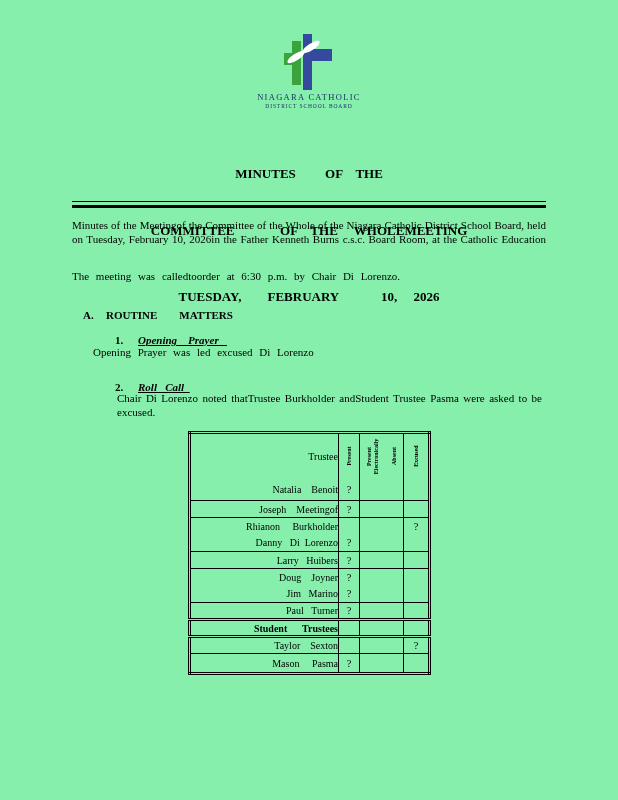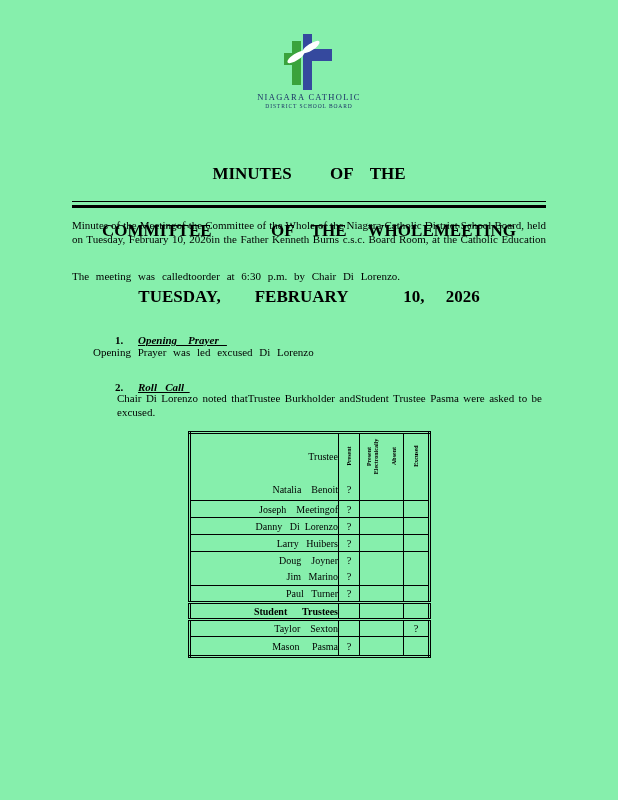--- a/index.html
+++ b/index.html
@@ -7,21 +7,21 @@
         font-family:"Liberation Serif", serif;color:#000;}
 
   
   .logo-block{position:absolute;top:33px;left:0;right:0;text-align:center;}
   .logo-svg{display:block;margin:0 auto;}
   .logo-line1{font-size:8.5px;letter-spacing:1.3px;color:#1d3468;margin-top:1px;}
   .logo-line2{font-size:5.5px;letter-spacing:0.9px;color:#1d3468;margin-top:1px;}
 
   
   .title-block{position:absolute;top:126px;left:0;right:0;text-align:center;
-               font-weight:bold;font-size:17px;line-height:19px;white-space:pre;}
+               font-weight:bold;font-size:13px;line-height:19px;white-space:pre;}
   .title-date{margin-top:9px;}
 
   
   .rule{position:absolute;top:201px;left:72px;width:474px;height:3px;
         border-top:1.5px solid #000;border-bottom:3px solid #000;}
 
   
   .bodytext{font-size:11px;line-height:13.5px;}
   .para1{position:absolute;top:219px;left:72px;width:474px;}
   .just{text-align:justify;text-align-last:justify;}
@@ -84,20 +84,23 @@
   </div>
 
   <div class="rule"></div>
 
   <div class="para1 bodytext">
     <div class="just">Minutes of the Meetingof the Committee of the Whole of the Niagara Catholic District School Board, held</div>
     <div class="just">on Tuesday, February 10, 2026in the Father Kenneth Burns c.s.c. Board Room, at the Catholic Education</div>
   </div>
   <div class="para2 bodytext wsp">The meeting was calledtoorder at 6:30 p.m. by Chair Di Lorenzo.</div>
 
+  <div class="secA">
+    <span class="alabel">A.</span><span>ROUTINE        MATTERS</span>
+  </div>
 
   <div class="item-head i1">
     <span class="inum">1.</span><span class="item-title">Opening    Prayer   </span>
   </div>
   <div class="item1-body bodytext wsp">Opening Prayer was led excused Di Lorenzo</div>
 
   <div class="item-head i2">
     <span class="inum">2.</span><span class="item-title">Roll   Call  </span>
   </div>
   <div class="item2-body bodytext">
@@ -141,20 +144,26 @@
           <td class="td-present">?</td>
           <td class="td-middle"></td>
           <td class="td-excused"></td>
         </tr>
         <tr>
           <td class="td-name">Joseph    Meetingof</td>
           <td class="td-present">?</td>
           <td class="td-middle"></td>
           <td class="td-excused"></td>
         </tr>
+        <tr class="no-bottom">
+          <td class="td-name">Rhianon     Burkholder</td>
+          <td class="td-present"></td>
+          <td class="td-middle"></td>
+          <td class="td-excused">?</td>
+        </tr>
         <tr class="no-top">
           <td class="td-name">Danny   Di  Lorenzo</td>
           <td class="td-present">?</td>
           <td class="td-middle"></td>
           <td class="td-excused"></td>
         </tr>
         <tr>
           <td class="td-name">Larry   Huibers</td>
           <td class="td-present">?</td>
           <td class="td-middle"></td>

